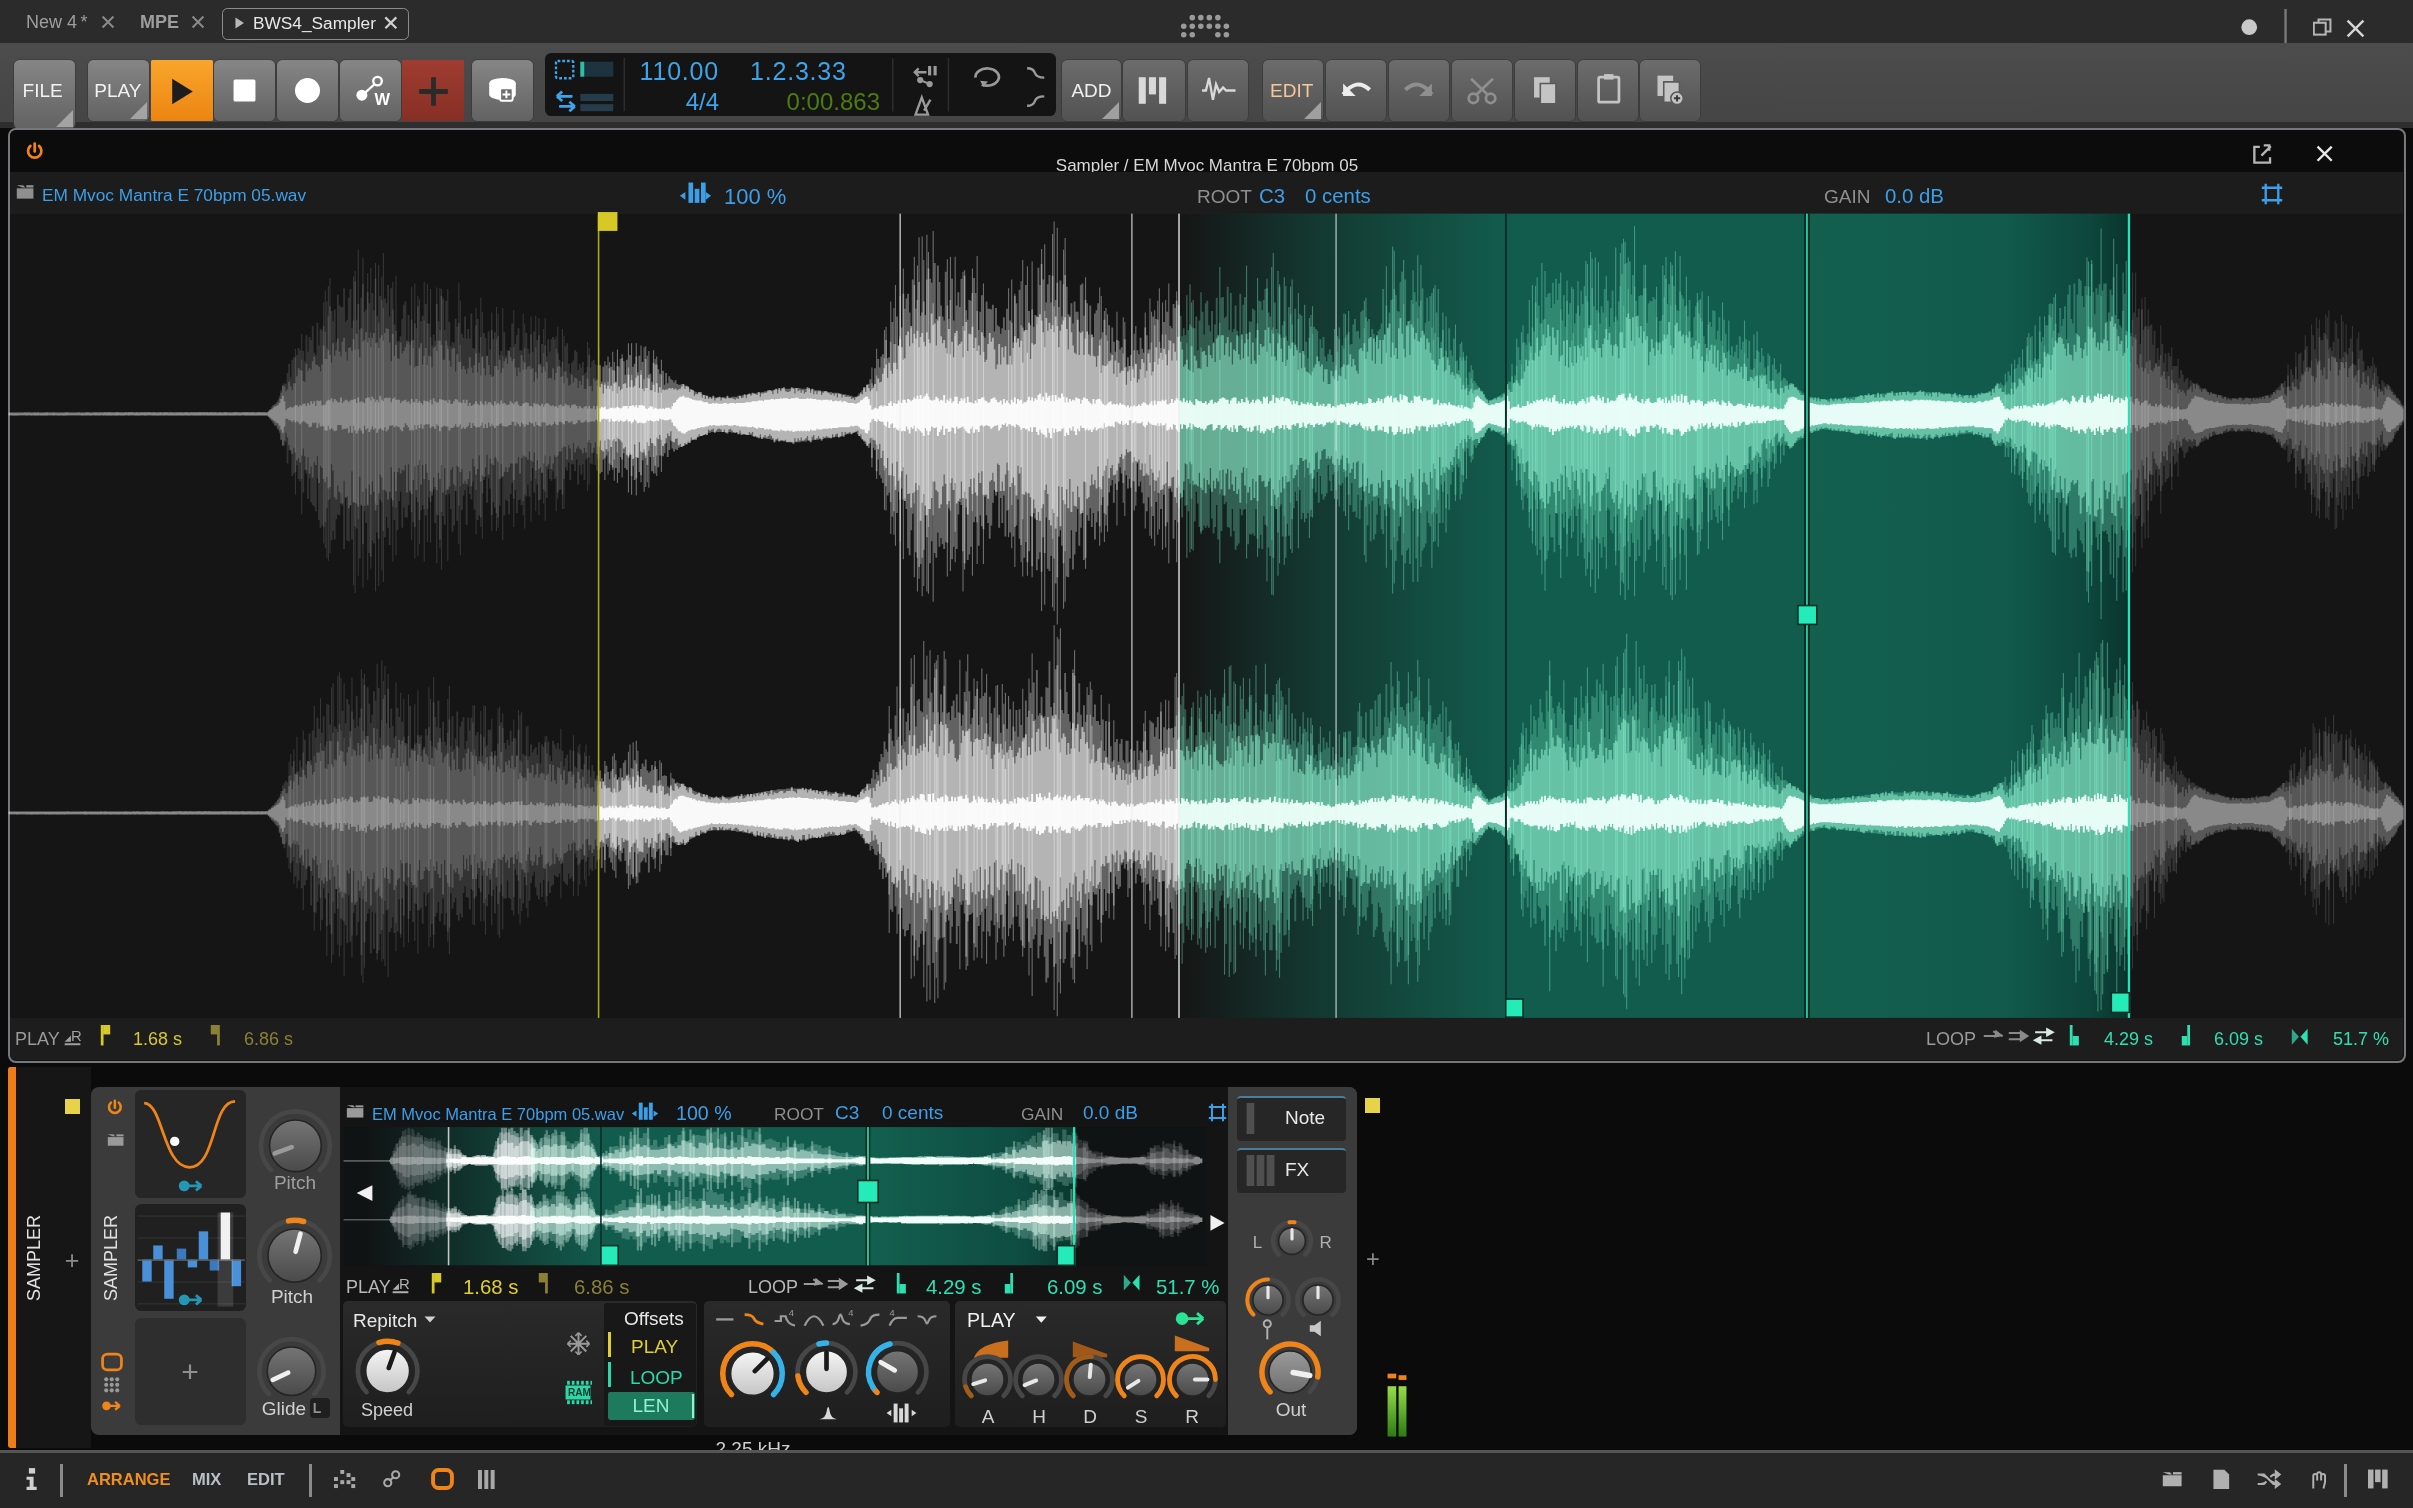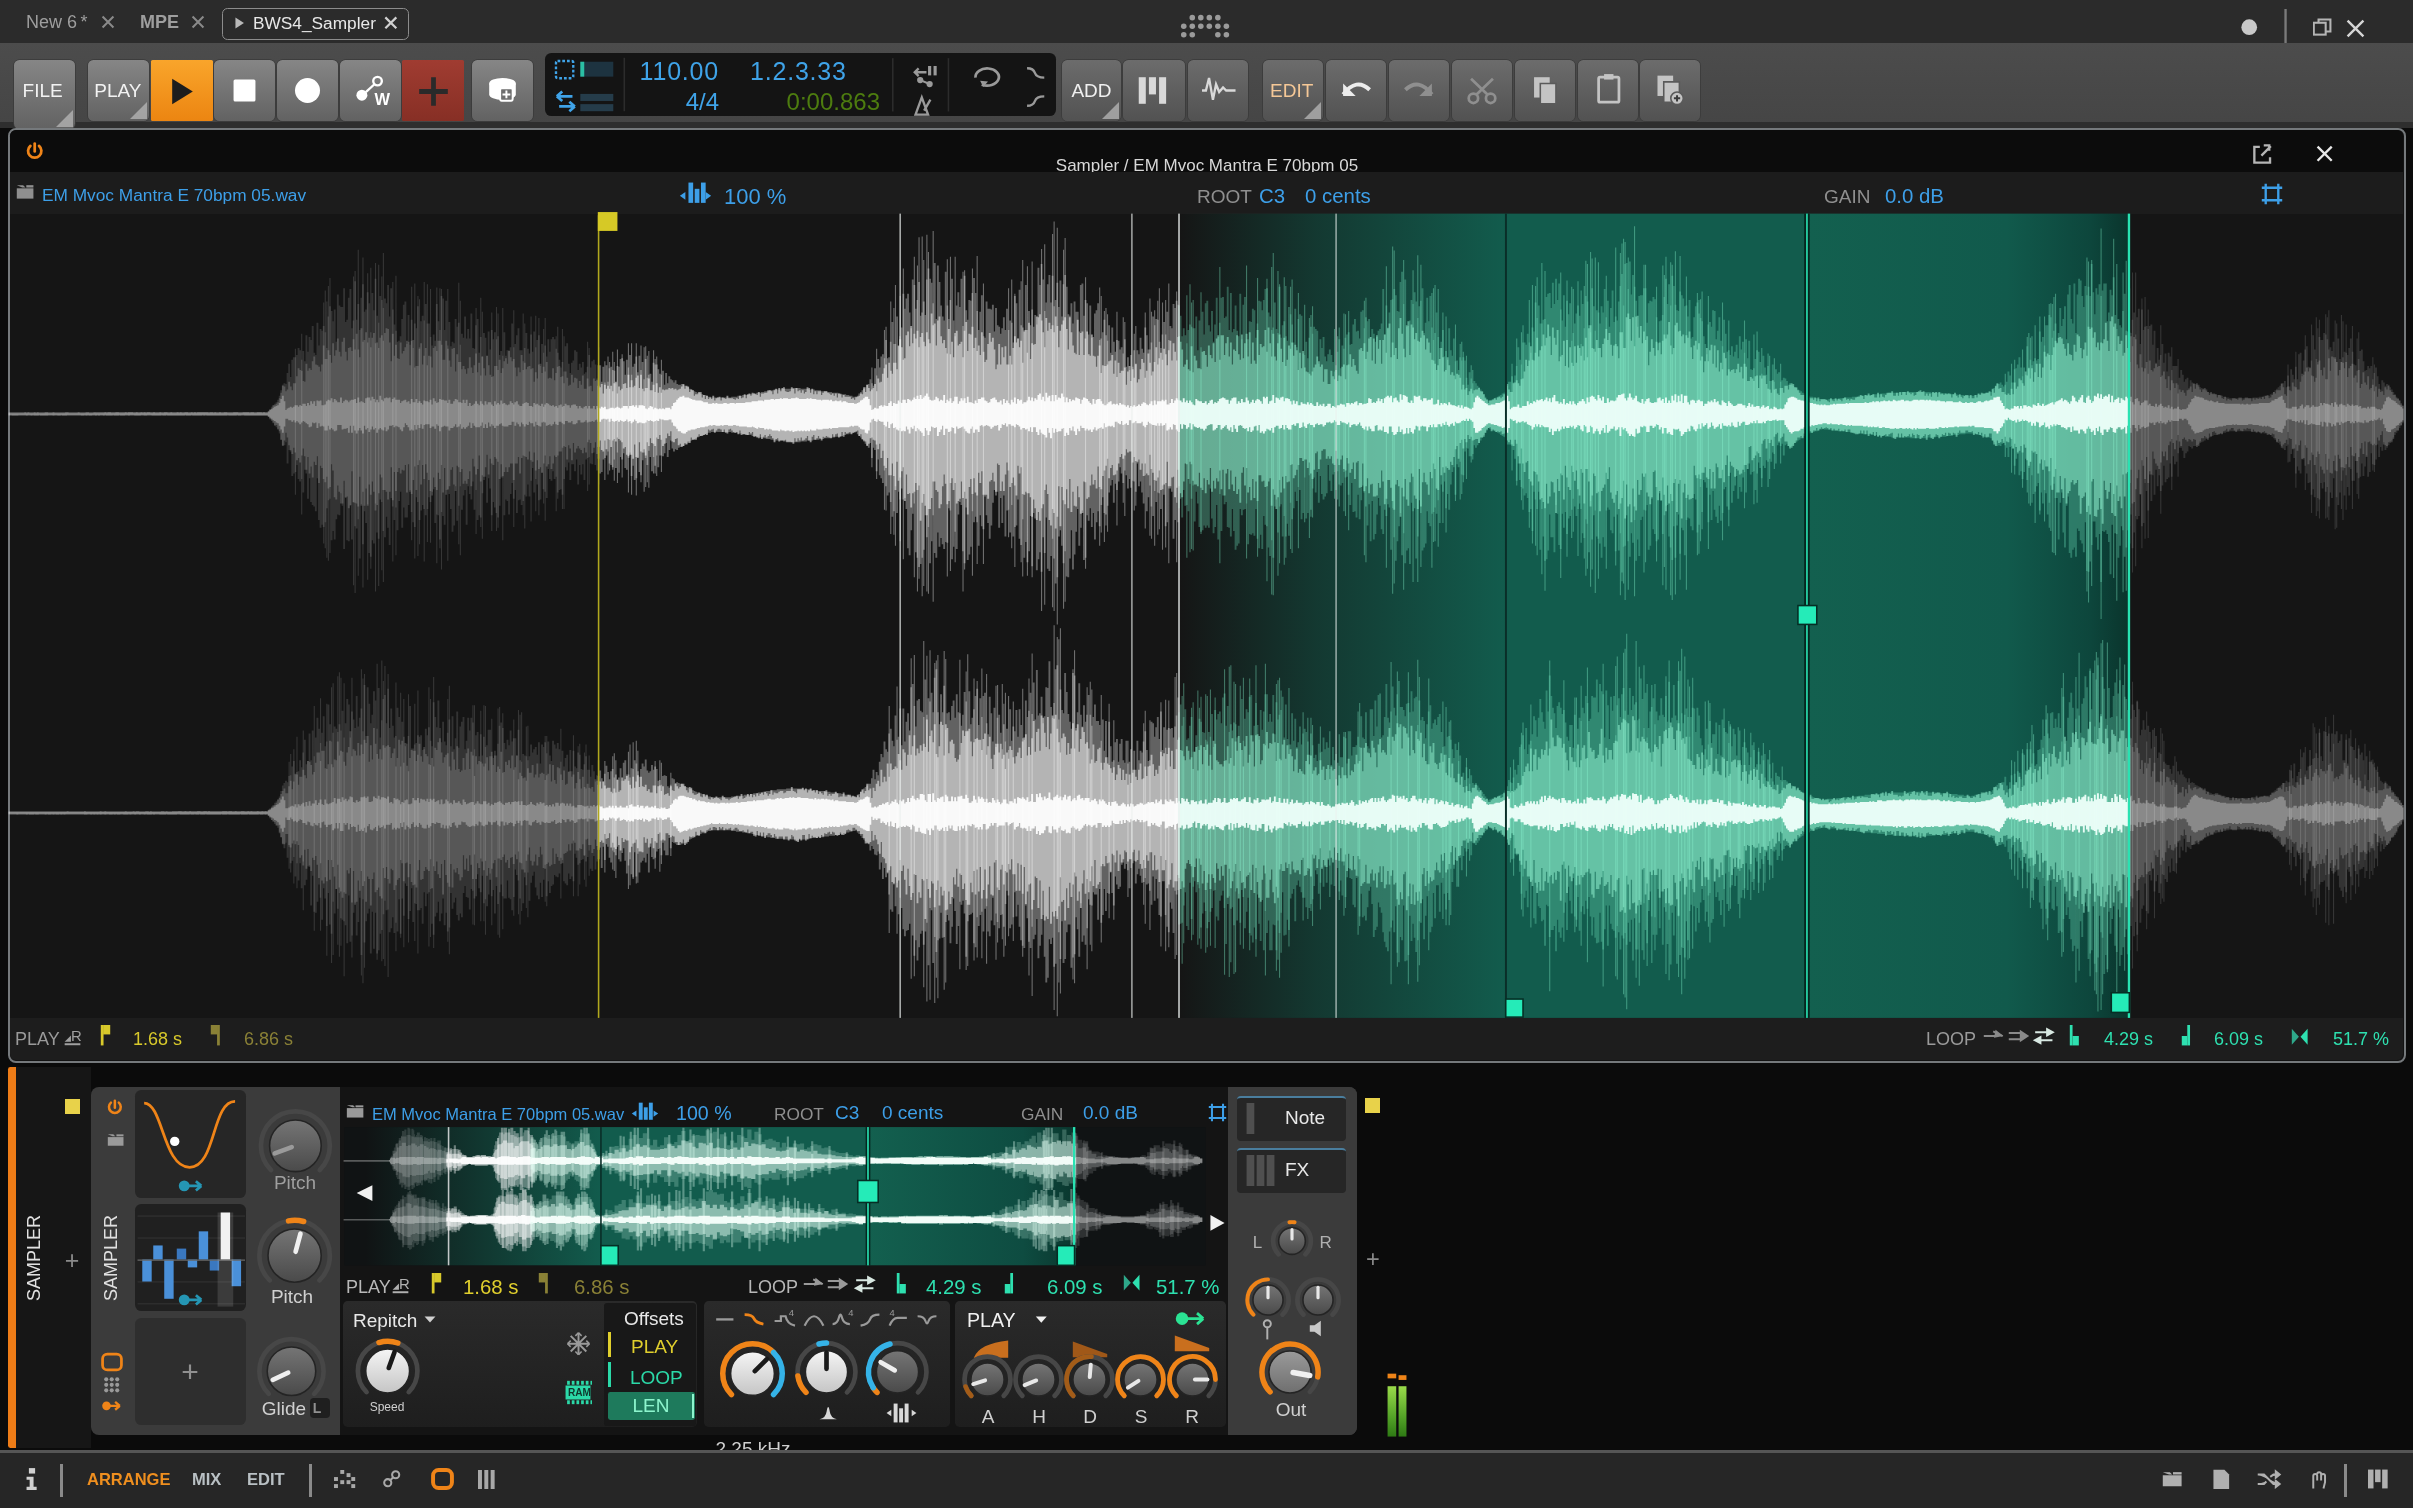--- a/index.html
+++ b/index.html
@@ -1,19 +1,19 @@
 <!DOCTYPE html>
 <html style="font-size:12.6px"><head><meta charset="utf-8"><style>
 html,body{margin:0;padding:0;width:2413px;height:1508px;background:#0b0b0b;
 font-family:"Liberation Sans",sans-serif;overflow:hidden}
 .abs{position:absolute}
 .t{position:absolute;white-space:nowrap}
 </style></head><body>
 <div class="abs" style="left:0px;top:0px;width:2413px;height:43px;background:#2b2b2b"></div>
-<div class="t" style="left:26px;top:11.8px;font-size:18px;color:#9e9e9e;font-weight:normal;">New 6 *</div>
+<div class="t" style="left:26px;top:11.8px;font-size:18px;color:#9e9e9e;font-weight:normal;">New 4 *</div>
 <svg class="abs" style="left:101px;top:15px" width="14" height="14" viewBox="0 0 18 18">
     <path d="M2 2 L16 16 M16 2 L2 16" stroke="#8a8a8a" stroke-width="2.6"></path>
   </svg>
 <div class="t" style="left:140px;top:11.8px;font-size:18px;color:#9e9e9e;font-weight:bold;text-align:center;">MPE</div>
 <svg class="abs" style="left:191px;top:15px" width="14" height="14" viewBox="0 0 18 18">
     <path d="M2 2 L16 16 M16 2 L2 16" stroke="#8a8a8a" stroke-width="2.6"></path>
   </svg>
 <div class="abs" style="left:222px;top:7.9px;width:185px;height:30px;border:1.6px solid #8c8c8c;border-radius:5.5px"></div>
 <svg class="abs" style="left:233px;top:15.7px" width="12.6" height="14" viewBox="0 0 16 18">
     <path d="M3 2 L14 9 L3 16 Z" fill="#b9b9b9"></path>
@@ -533,21 +533,21 @@
 <div class="t" style="left:353px;top:1310px;font-size:19px;color:#e8e8e8;font-weight:normal;">Repitch</div>
 <svg class="abs" style="left:423px;top:1314px" width="14" height="11" viewBox="0 0 18 14">
     <path d="M2 3 L9 11 L16 3 Z" fill="#d0d0d0"></path>
   </svg>
 <svg class="abs" style="left:343px;top:1324px" width="94" height="94" viewBox="0 0 120 120">
     <path d="M30.1 86.9A38 38 0 1 1 83.9 86.9" stroke="#474747" stroke-width="6" fill="none" stroke-linecap="round"></path>
     <path d="M45.9 23.7A38 38 0 0 1 70.0 24.3" stroke="#ef8418" stroke-width="7" fill="none" stroke-linecap="round"></path>
     <circle cx="57" cy="60" r="28" fill="url(#gkW)" stroke="#242424" stroke-width="2"></circle>
     <line x1="65.8" y1="35.8" x2="58.4" y2="56.1" stroke="#1a1a1a" stroke-width="6" stroke-linecap="round"></line>
   </svg>
-<div class="t" style="left:387px;top:1400px;font-size:12px;color:#d0d0d0;font-weight:normal;transform:translateX(-50%)">Speed</div>
+<div class="t" style="left:387px;top:1400px;font-size:18px;color:#d0d0d0;font-weight:normal;transform:translateX(-50%)">Speed</div>
 <svg class="abs" style="left:566px;top:1331px" width="25" height="27" viewBox="0 0 32 34">
     <path d="M16 2 V30 M2 16 H30 M6 6 L26 26 M26 6 L6 26" stroke="#9a9a9a" stroke-width="2.5"></path>
     <path d="M16 2 l-4 4 M16 2 l4 4 M16 30 l-4 -4 M16 30 l4 -4 M2 16 l4 -4 M2 16 l4 4 M30 16 l-4 -4 M30 16 l-4 4" stroke="#9a9a9a" stroke-width="2"></path>
   </svg>
 <svg class="abs" style="left:564px;top:1379px" width="28" height="27" viewBox="0 0 36 34">
     <rect x="2" y="8" width="32" height="18" fill="#2bd9a8"></rect>
     <rect x="4" y="2" width="3.5" height="5" fill="#2bd9a8"></rect>
     <rect x="10" y="2" width="3.5" height="5" fill="#2bd9a8"></rect>
     <rect x="16" y="2" width="3.5" height="5" fill="#2bd9a8"></rect>
     <rect x="22" y="2" width="3.5" height="5" fill="#2bd9a8"></rect>

